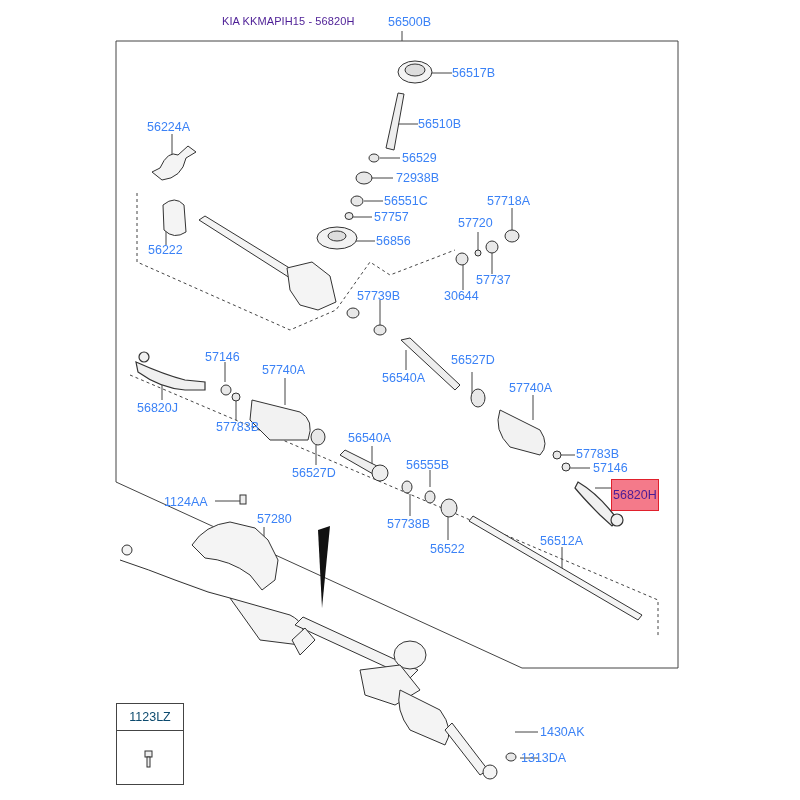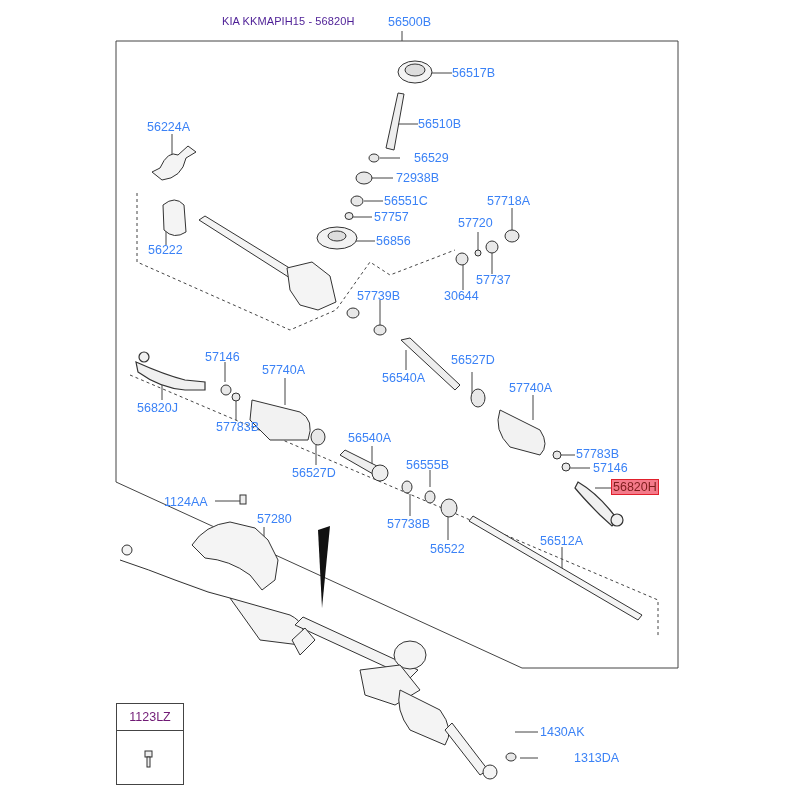--- a/index.html
+++ b/index.html
@@ -1,23 +1,23 @@
 <!DOCTYPE html>
 <html><head>
 <meta charset="utf-8">
 <style>
   html, body { margin:0; padding:0; background:#ffffff; }
   body { width:800px; height:800px; position:relative; overflow:hidden;
          font-family:"Liberation Sans", "DejaVu Sans", sans-serif; }
   .title { position:absolute; left:222px; top:15px; font-size:11px; color:#4c1d95; letter-spacing:0.1px; }
   .lbl { position:absolute; font-size:12.5px; color:#3b82f6; white-space:nowrap; line-height:14px; cursor:pointer; }
-  .lbl.hl { background:#f47a8a; outline:1px solid #e0202c; color:#7f1d1d; padding:0 1px; }
+  .lbl.hl { background:#f47a8a; outline:1px solid #e0202c; color:#4c1d95; padding:8px 1px; }
   svg.diagram { position:absolute; left:0; top:0; }
   .box { position:absolute; left:116px; top:703px; width:66px; height:80px; border:1px solid #444; background:#fff; }
-  .box-head { height:26px; border-bottom:1px solid #444; text-align:center; line-height:26px; font-size:12.5px; color:#701a75; }
+  .box-head { height:26px; border-bottom:1px solid #444; text-align:center; line-height:26px; font-size:12.5px; color:#0c4a6e; }
   .box-body { position:relative; height:53px; }
 </style>
 </head>
 <body>
 
 <svg class="diagram" width="800" height="800" viewBox="0 0 800 800">
   <g fill="none" stroke="#444" stroke-width="1">
 
     <polyline points="116,41 678,41 678,668 522,668 116,482 116,41"></polyline>
     <line x1="402" y1="31" x2="402" y2="41"></line>
@@ -153,21 +153,21 @@
     <circle cx="490" cy="772" r="7"></circle>
   </g>
 </svg>
 
 <div class="title">KIA KKMAPIH15 - 56820H</div>
 
 <div class="lbl" style="left:388px;top:15px">56500B</div>
 
 <div class="lbl" style="left:452px;top:66px">56517B</div>
 <div class="lbl" style="left:418px;top:117px">56510B</div>
-<div class="lbl" style="left:414px;top:151px">56529</div>
+<div class="lbl" style="left:402px;top:151px">56529</div>
 <div class="lbl" style="left:396px;top:171px">72938B</div>
 <div class="lbl" style="left:384px;top:194px">56551C</div>
 <div class="lbl" style="left:374px;top:210px">57757</div>
 <div class="lbl" style="left:376px;top:234px">56856</div>
 <div class="lbl" style="left:147px;top:120px">56224A</div>
 <div class="lbl" style="left:148px;top:243px">56222</div>
 <div class="lbl" style="left:487px;top:194px">57718A</div>
 <div class="lbl" style="left:458px;top:216px">57720</div>
 <div class="lbl" style="left:476px;top:273px">57737</div>
 <div class="lbl" style="left:444px;top:289px">30644</div>
@@ -185,21 +185,21 @@
 <div class="lbl" style="left:406px;top:458px">56555B</div>
 <div class="lbl" style="left:576px;top:447px">57783B</div>
 <div class="lbl" style="left:593px;top:461px">57146</div>
 <div class="lbl hl" style="left:612px;top:480px">56820H</div>
 <div class="lbl" style="left:387px;top:517px">57738B</div>
 <div class="lbl" style="left:430px;top:542px">56522</div>
 <div class="lbl" style="left:540px;top:534px">56512A</div>
 <div class="lbl" style="left:164px;top:495px">1124AA</div>
 <div class="lbl" style="left:257px;top:512px">57280</div>
 <div class="lbl" style="left:540px;top:725px">1430AK</div>
-<div class="lbl" style="left:574px;top:751px">1313DA</div>
+<div class="lbl" style="left:521px;top:751px">1313DA</div>
 
 <div class="box">
   <div class="box-head">1123LZ</div>
   <div class="box-body">
     <svg width="66" height="53">
       <g stroke="#333" fill="#eee">
         <rect x="28" y="20" width="7" height="6"></rect>
         <rect x="30" y="26" width="3" height="10"></rect>
       </g>
     </svg>

